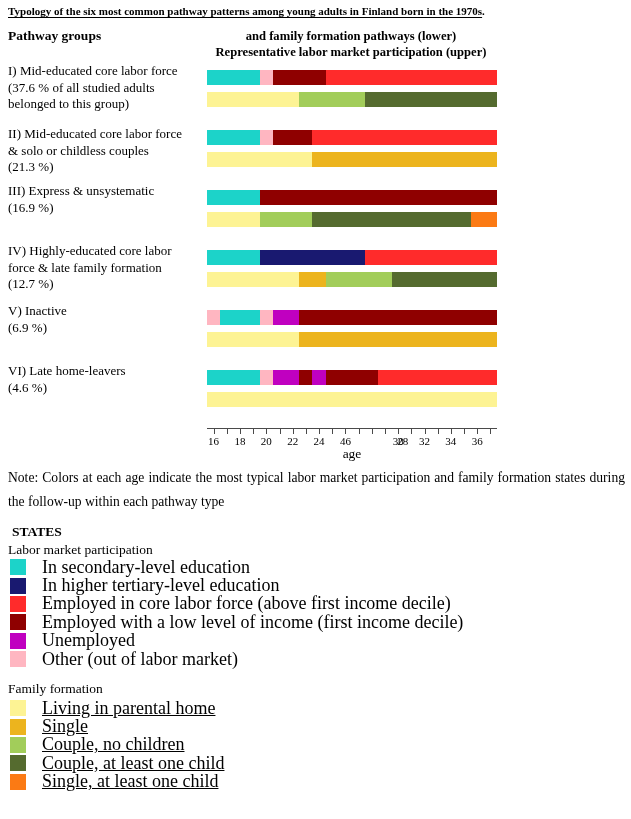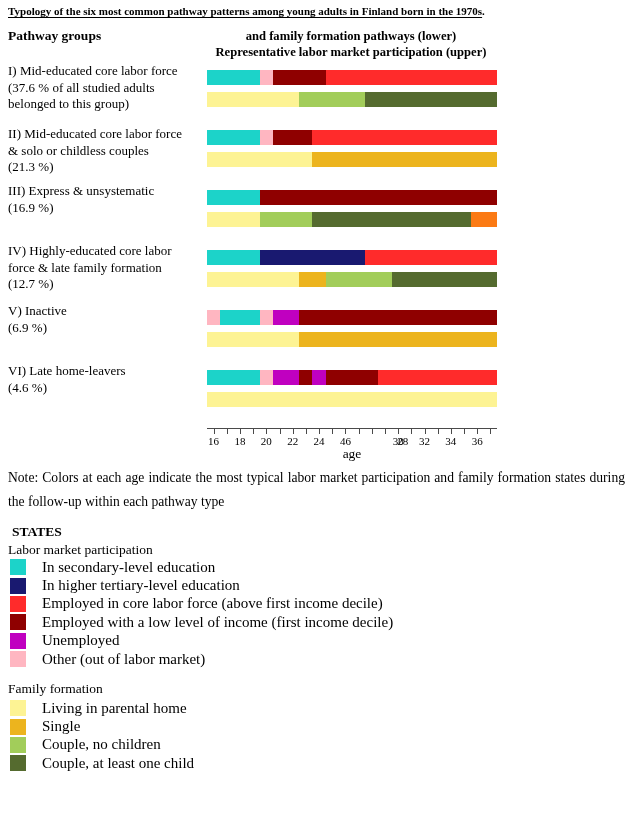--- a/index.html
+++ b/index.html
@@ -20,24 +20,24 @@
   .tick{position:absolute;top:0;width:1px;height:5px;background:#4a4a4a;}
   .tick-label{position:absolute;top:6px;transform:translateX(-50%);font-size:11px;}
   #age-label{position:absolute;left:207px;top:446px;width:290px;text-align:center;font-size:13.5px;}
 
   #note{position:absolute;left:8px;top:466px;width:617px;font-size:13.6px;line-height:24px;text-align:justify;}
 
   #states-title{position:absolute;left:12px;top:524px;font-weight:bold;font-size:13.5px;}
   #labor-title{position:absolute;left:8px;top:542px;font-size:13.5px;}
   #labor-legend{position:absolute;left:10px;top:558px;}
   #family-title{position:absolute;left:8px;top:681px;font-size:13.5px;}
-  #family-legend{position:absolute;left:10px;top:699px;}
+  #family-legend{position:absolute;left:10px;top:699px;text-decoration:underline;}
   .legend-item{display:flex;align-items:center;height:18.4px;}
   .swatch{width:16px;height:16px;margin-right:16px;flex:0 0 16px;}
-  .legend-text{font-size:15px;white-space:nowrap;}
+  .legend-text{font-size:18px;white-space:nowrap;}
 </style>
 </head>
 <body>
 
 <div id="page">
 
   <div id="title"><span class="underlined">Typology of the six most common pathway patterns among young adults in Finland born in the 1970s</span><span>.</span></div>
 
   <div id="pathway-header">Pathway groups</div>
 
@@ -219,15 +219,19 @@
         <span class="legend-text">Single</span>
       </div>
       <div class="legend-item">
         <span class="swatch" style="background: rgb(162, 205, 90);"></span>
         <span class="legend-text">Couple, no children</span>
       </div>
       <div class="legend-item">
         <span class="swatch" style="background: rgb(85, 107, 47);"></span>
         <span class="legend-text">Couple, at least one child</span>
       </div>
+      <div class="legend-item">
+        <span class="swatch" style="background: rgb(251, 122, 20);"></span>
+        <span class="legend-text">Single, at least one child</span>
+      </div>
     </div>
 
 </div>
 
 </body></html>

